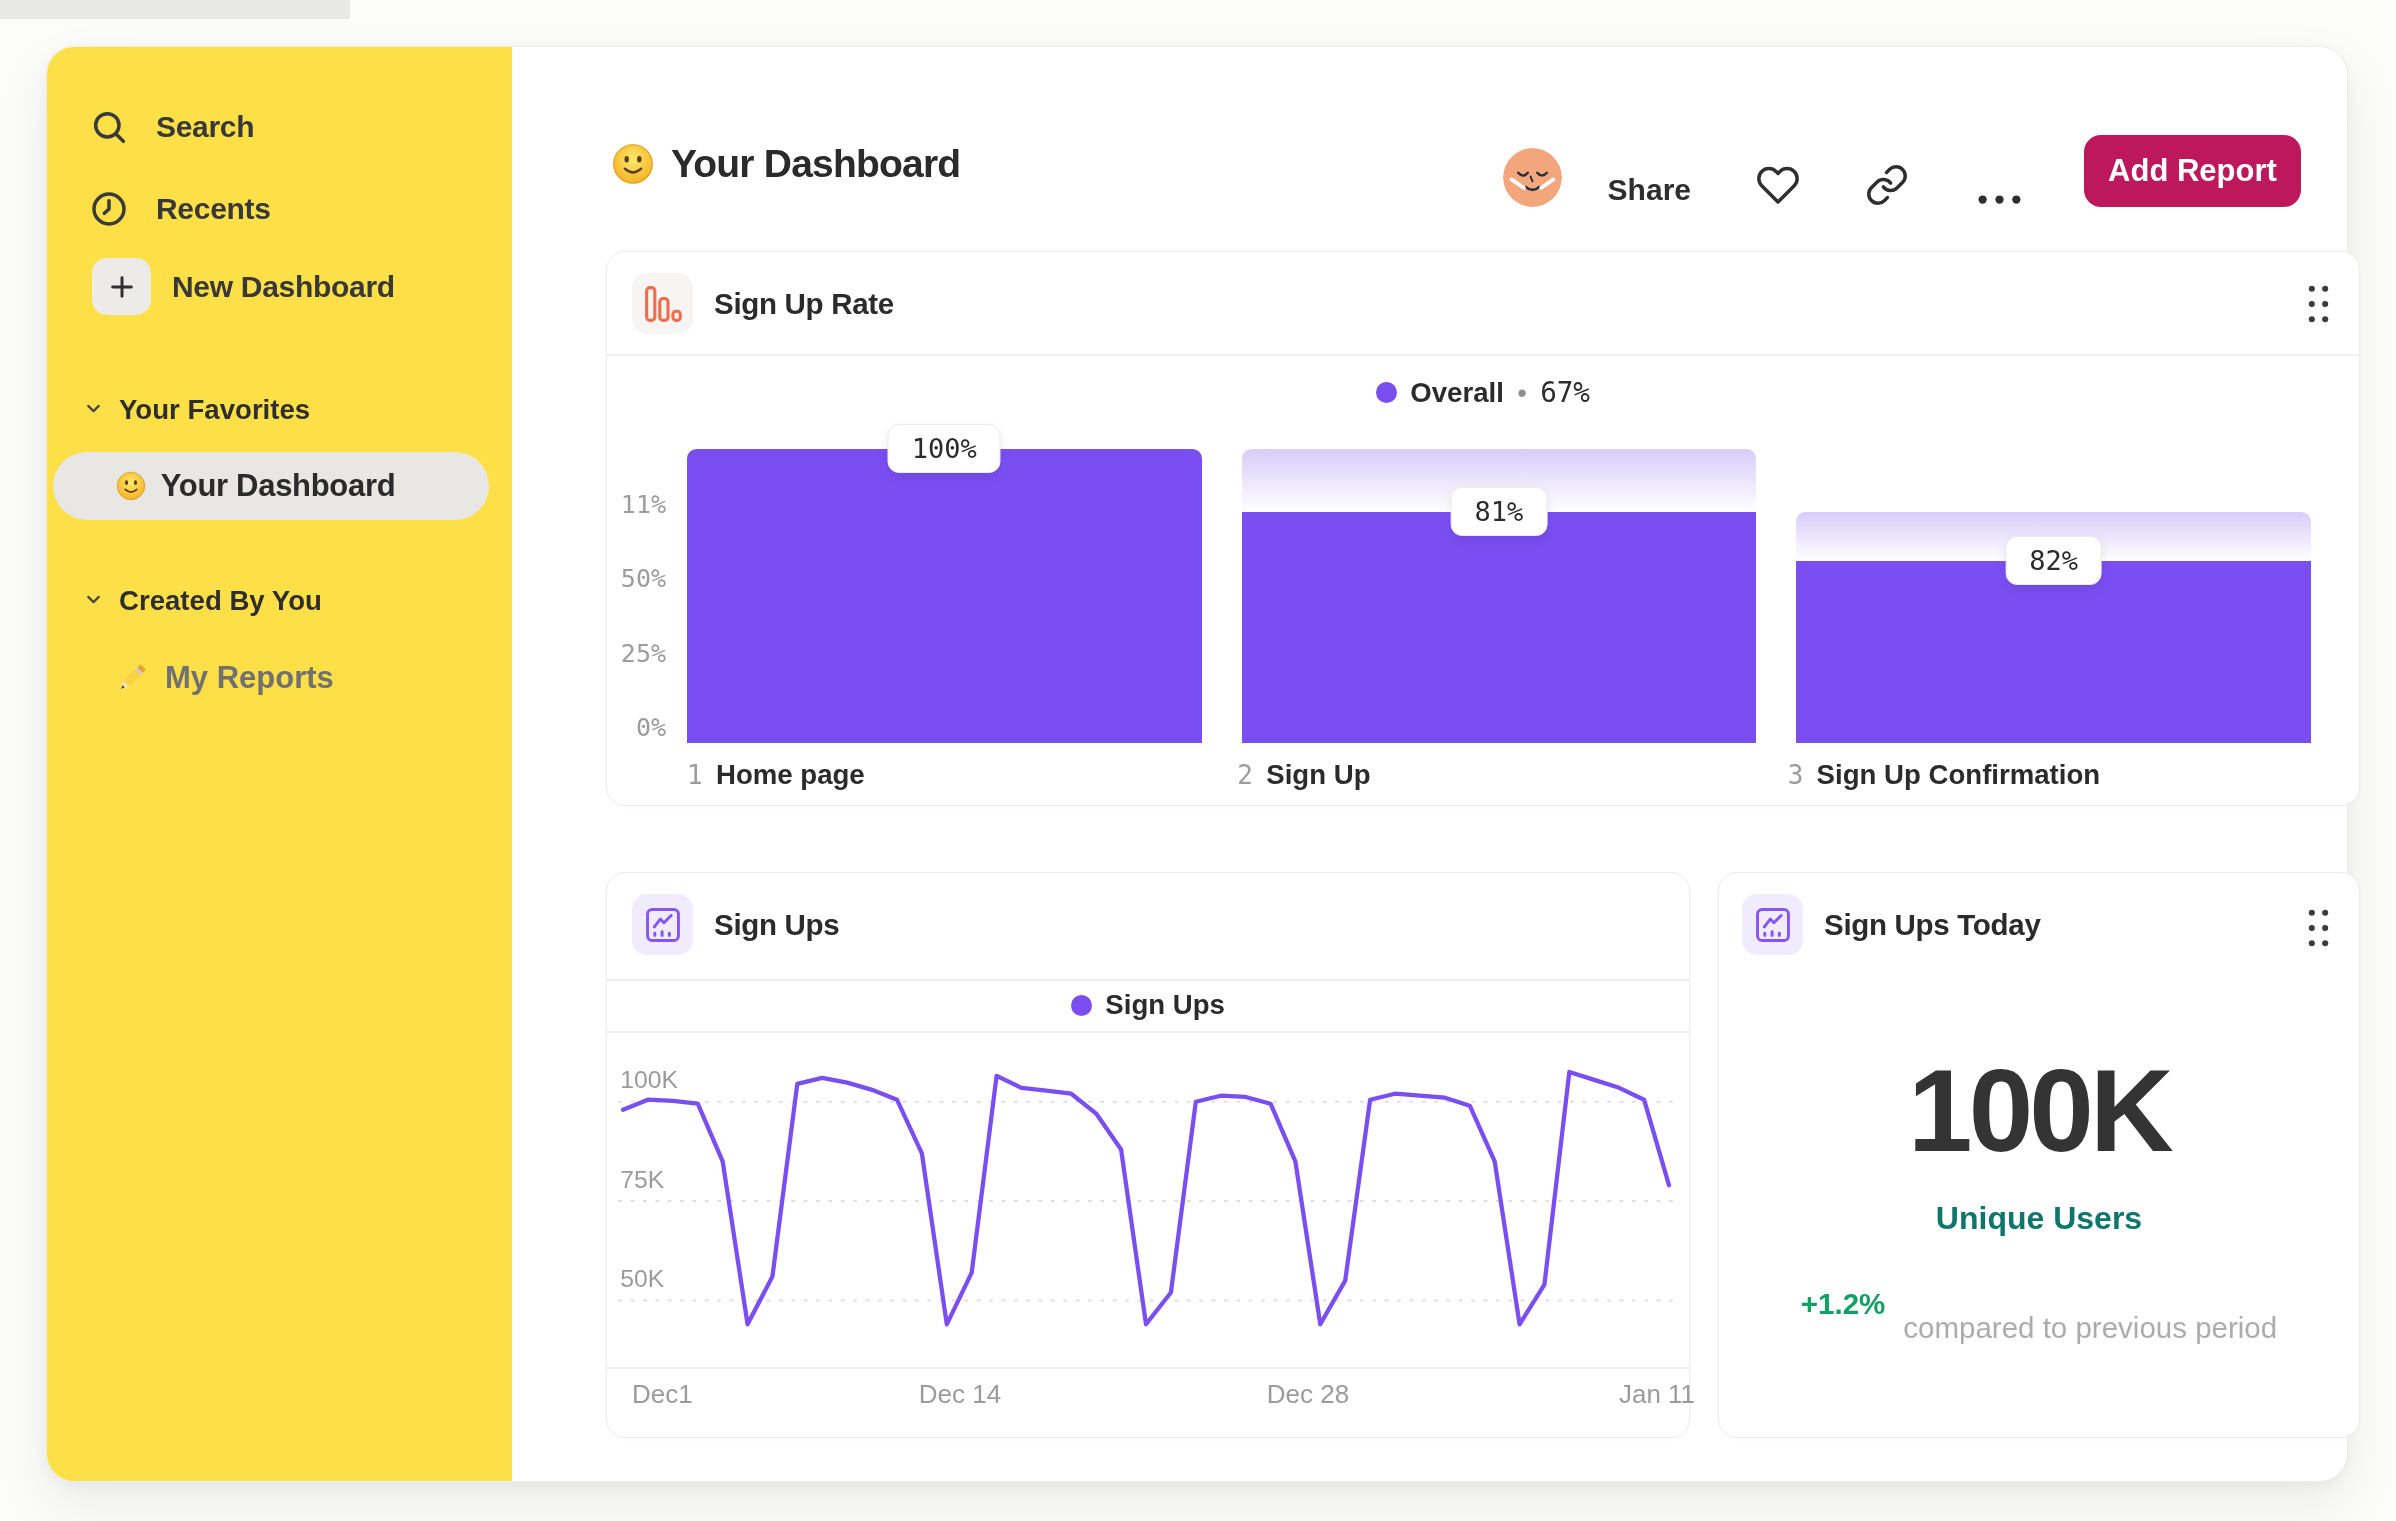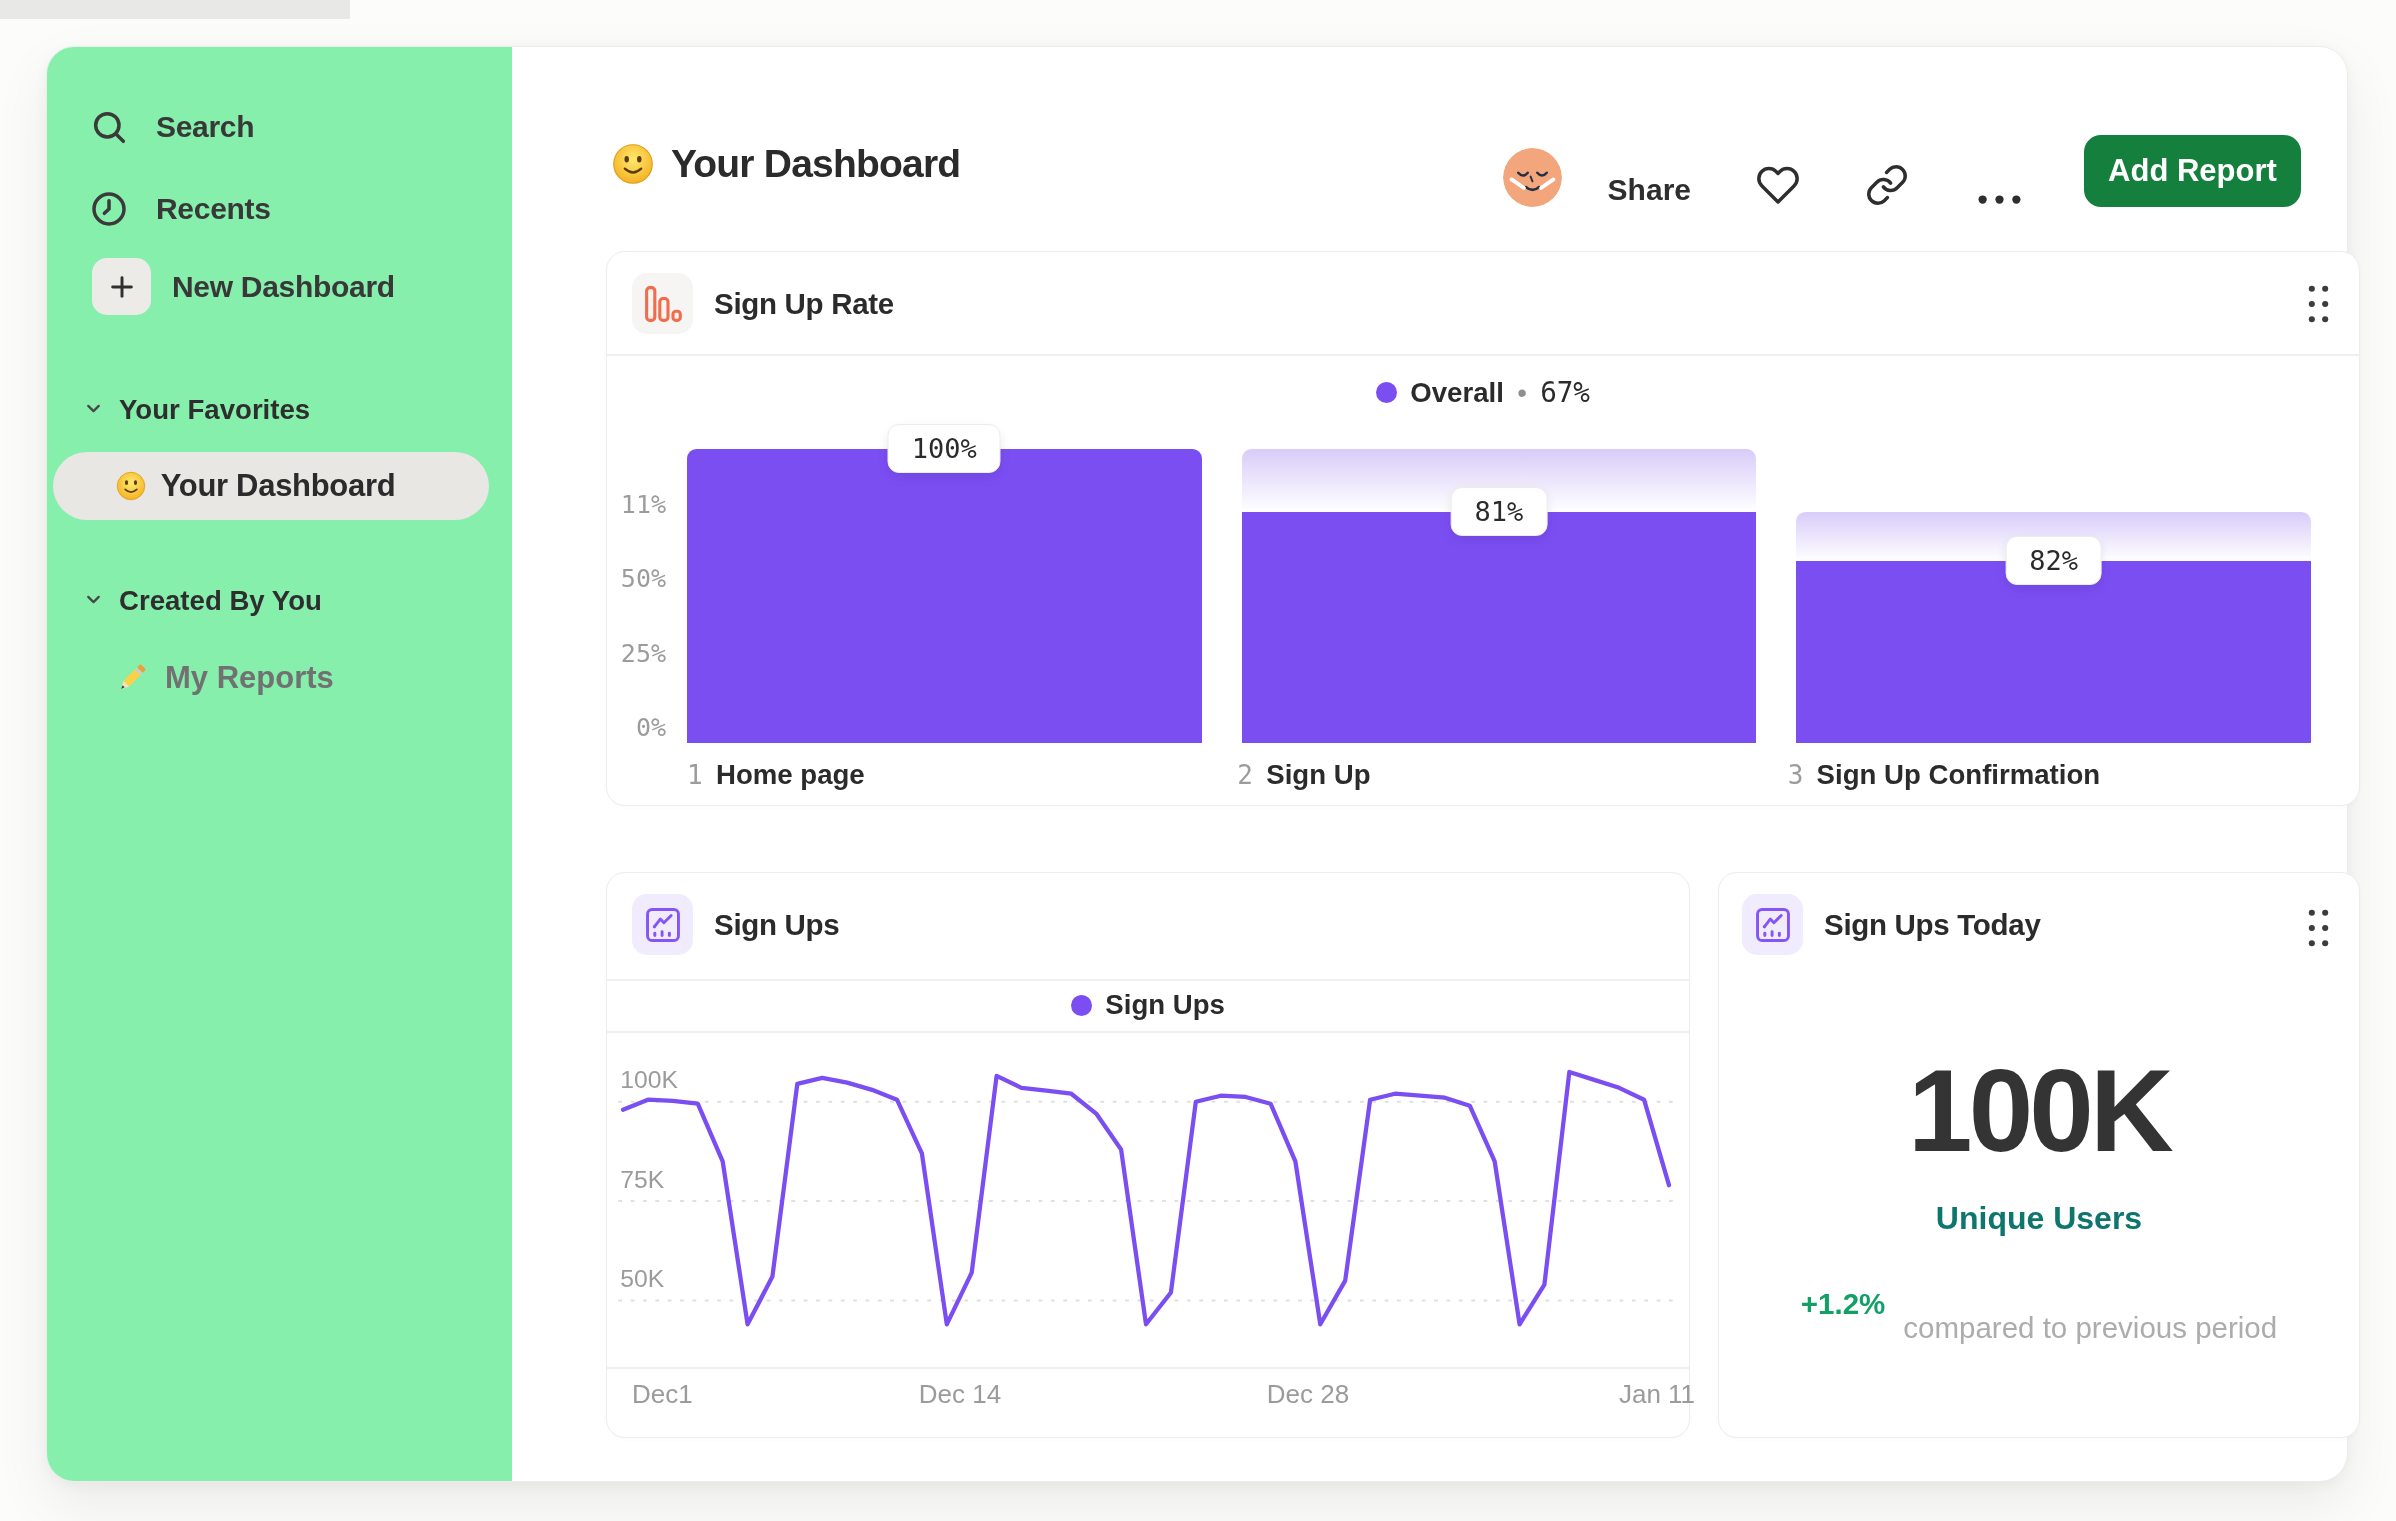--- a/index.html
+++ b/index.html
@@ -8,21 +8,21 @@
   .mono { font-family:"DejaVu Sans Mono", monospace; }
 
   .top-strip { position:absolute; left:0; top:0; width:350px; height:19px; background:#E8E8E6; }
 
   .window { position:absolute; left:46px; top:46px; width:2302px; height:1436px;
     background:#FFFFFF; border:1.9px solid #ECECEA; border-radius:28.5px;
     box-shadow:0 23px 57px rgba(0,0,0,0.07), 0 3.8px 13.3px rgba(0,0,0,0.04); }
 
   
   .sidebar { position:absolute; left:0; top:0; width:465px; height:100%;
-    background:#86efac; border-radius:27px 0 0 27px; }
+    background:#fde047; border-radius:27px 0 0 27px; }
   .side-row { position:absolute; left:40px; height:57px; display:flex; align-items:center; gap:25px; cursor:pointer; }
   .side-row .txt { font-size:30px; font-weight:600; color:#383838; letter-spacing:-0.3px; }
   .icon-box { width:44px; height:44px; display:flex; align-items:center; justify-content:center; }
   .plus-tile { width:59px; height:57px; background:#ECEBE8; border-radius:15px;
     display:flex; align-items:center; justify-content:center; }
   .side-header { position:absolute; left:36px; height:38px; display:flex; align-items:center; gap:15px; cursor:pointer; }
   .side-header .txt { font-size:27.6px; font-weight:700; color:#2E2E2E; }
   .fav-pill { position:absolute; left:5.7px; top:405px; width:436px; height:68px;
     background:#E9E7E4; border-radius:34px; display:flex; align-items:center;
     padding-left:63px; gap:15px; cursor:pointer; }
@@ -30,21 +30,21 @@
   .reports-row { position:absolute; left:67px; top:604px; height:53px; display:flex; align-items:center; gap:15px; cursor:pointer; }
   .reports-row .txt { font-size:31px; font-weight:600; color:#717171; }
 
   
   .page-title-wrap { position:absolute; left:565px; top:95px; display:flex; align-items:center; gap:17px; }
   .page-title { font-size:39px; font-weight:700; color:#2B2B2B; letter-spacing:-0.8px; }
   .header-actions { position:absolute; top:88px; right:46px; height:72px; display:flex; align-items:flex-end; }
   .avatar { width:59px; height:59px; border-radius:50%; overflow:hidden; cursor:pointer; }
   .share-label { font-size:30px; font-weight:600; color:#2E2E2E; margin-left:46px; cursor:pointer; }
   .hicon { margin-left:65px; cursor:pointer; display:flex; align-items:center; }
-  .add-report-btn { margin-left:59px; width:217px; height:72px; background:#15803d; border:none;
+  .add-report-btn { margin-left:59px; width:217px; height:72px; background:#be185d; border:none;
     border-radius:17px; color:#FFFFFF; font-size:31px; font-weight:600;
     font-family:"Liberation Sans", sans-serif; cursor:pointer; }
 
   
   .card { position:absolute; background:#fff; border:1.9px solid #EDEDEB; border-radius:19px;
     box-shadow:0 1.9px 5.7px rgba(0,0,0,0.02); }
   .card-header { position:absolute; left:25px; top:21px; display:flex; align-items:center; gap:21px; }
   .card-icon { width:61px; height:61px; border-radius:15px; display:flex; align-items:center; justify-content:center; }
   .card-title { font-size:29.5px; font-weight:700; color:#2B2B2B; letter-spacing:-0.3px; }
   .drag-handle { position:absolute; cursor:grab; }

